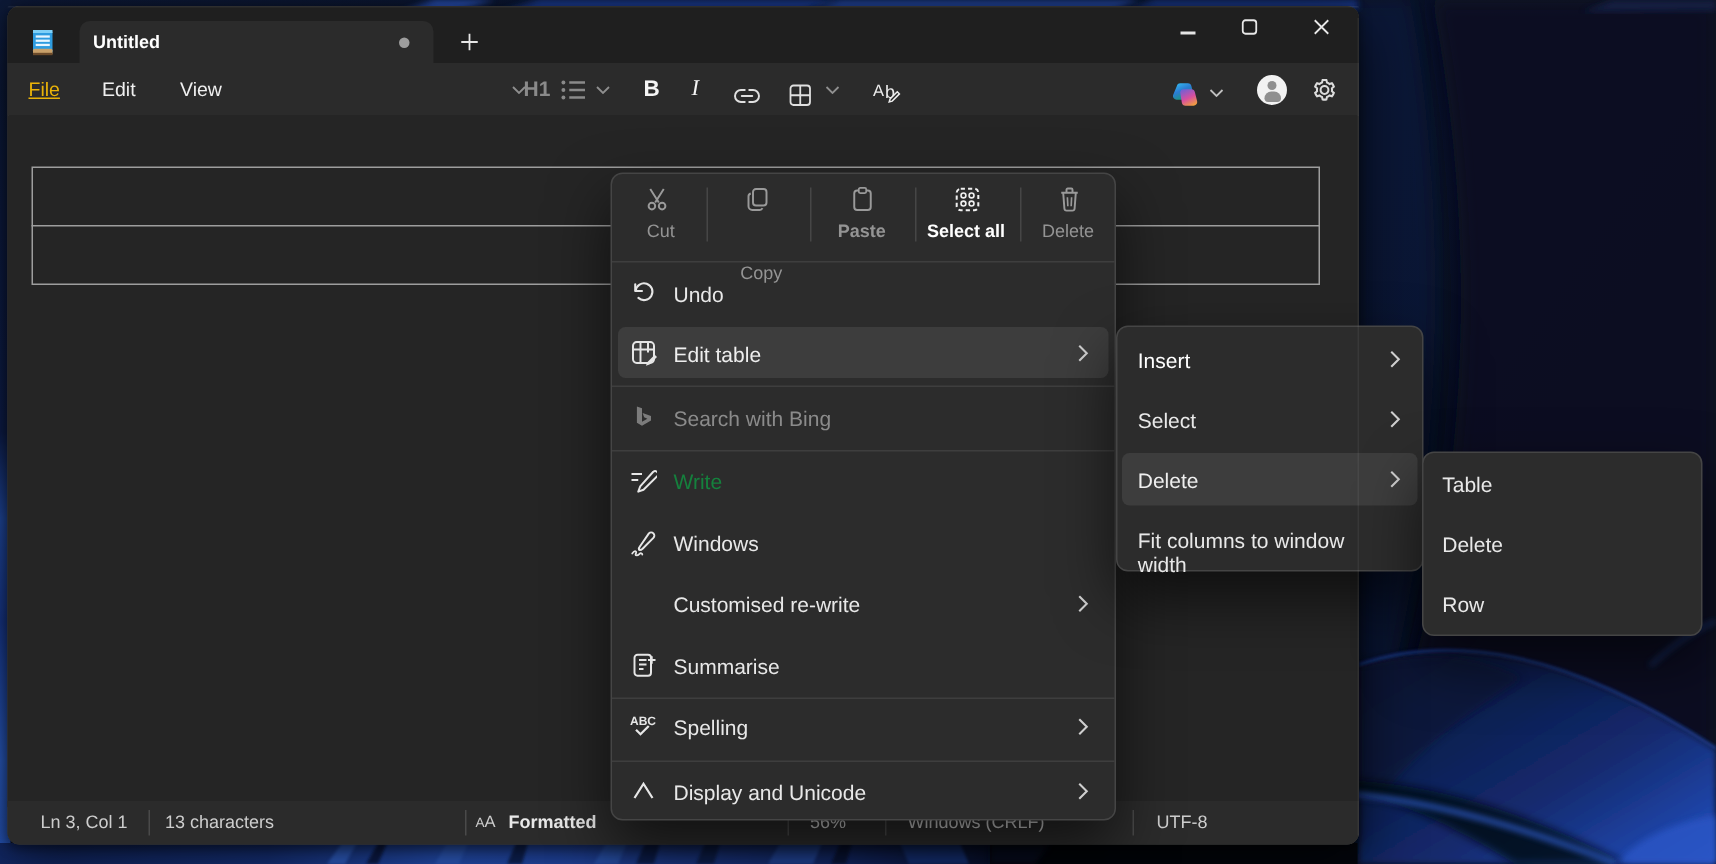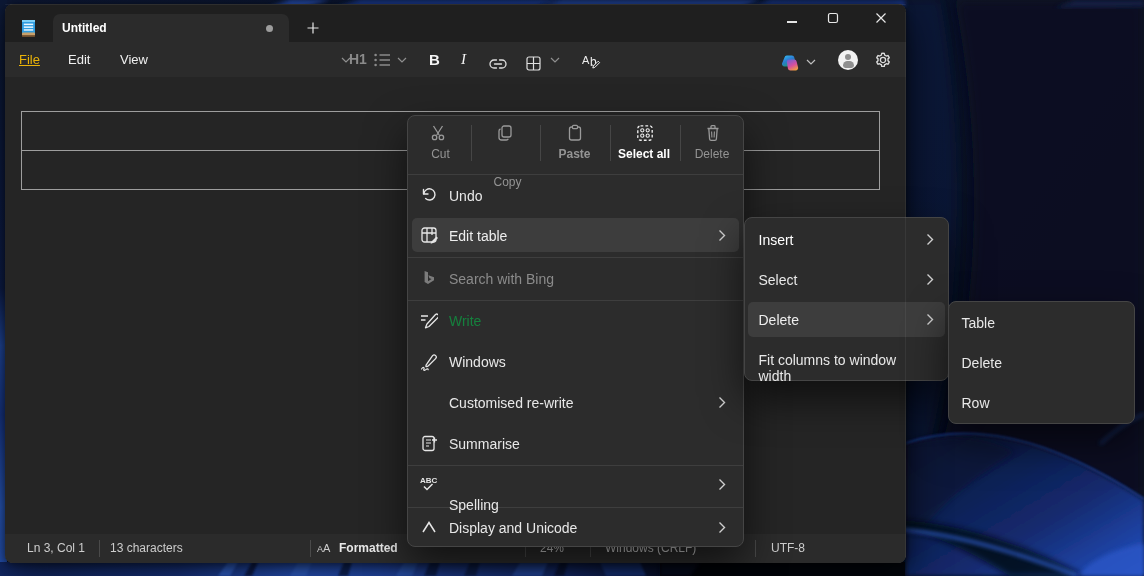--- a/index.html
+++ b/index.html
@@ -199,21 +199,21 @@
   <div class="abs" style="left:16px;top:146px;width:859px;height:0;border-top:1px solid #9e9e9e;"></div>
 
   <div class="abs" style="left:0;top:530px;width:901px;height:29px;background:#2b2b2b;border-radius:0 0 8px 8px;color:#cdcdcd;font-size:12px;"></div>
   <div class="abs" style="left:22px;top:530px;height:29px;line-height:29px;color:#cdcdcd;font-size:12px;">Ln 3, Col 1</div>
   <div class="abs" style="left:94px;top:536px;width:1px;height:17px;background:#4a4a4a;"></div>
   <div class="abs" style="left:105px;top:530px;height:29px;line-height:29px;color:#cdcdcd;font-size:12px;">13 characters</div>
   <div class="abs" style="left:305px;top:536px;width:1px;height:17px;background:#4a4a4a;"></div>
   <div class="abs" style="left:312px;top:530px;height:29px;line-height:29px;color:#cdcdcd;font-size:11px;"><span style="font-size:9px">A</span>A</div>
   <div class="abs" style="left:334px;top:530px;height:29px;line-height:29px;color:#e8e8e8;font-size:12px;font-weight:700;">Formatted</div>
   <div class="abs" style="left:520px;top:536px;width:1px;height:17px;background:#4a4a4a;"></div>
-  <div class="abs" style="left:535px;top:530px;height:29px;line-height:29px;color:#cdcdcd;font-size:12px;">24%</div>
+  <div class="abs" style="left:535px;top:530px;height:29px;line-height:29px;color:#cdcdcd;font-size:12px;">56%</div>
   <div class="abs" style="left:585px;top:536px;width:1px;height:17px;background:#4a4a4a;"></div>
   <div class="abs" style="left:600px;top:530px;height:29px;line-height:29px;color:#cdcdcd;font-size:12px;">Windows (CRLF)</div>
   <div class="abs" style="left:750px;top:536px;width:1px;height:17px;background:#4a4a4a;"></div>
   <div class="abs" style="left:766px;top:530px;height:29px;line-height:29px;color:#cdcdcd;font-size:12px;">UTF-8</div>
 </div>
 
 <div class="abs" id="menu1" style="left:407px;top:114.5px;width:337px;height:432.5px;background:#2c2c2c;
   border:1px solid #454545;border-radius:8px;box-shadow:0 18px 40px rgba(0,0,0,0.6);"></div>
 
 <div class="abs" style="left:407px;top:114.5px;width:337px;height:59px;display:flex;">
@@ -309,21 +309,21 @@
   <rect x="2" y="1.5" width="11" height="14" rx="2" fill="none" stroke="#e6e6e6" stroke-width="1.3"></rect>
   <path d="M5 5 H10 M5 8 H10 M5 11 H8" stroke="#e6e6e6" stroke-width="1.2"></path>
   <path d="M13.5 2.5 V7.5 M11 5 H16" stroke="#e6e6e6" stroke-width="1.3"></path>
 </svg>
 <div class="abs" style="left:449px;top:436px;color:#e8e8e8;font-size:14px;">Summarise</div>
 
 <svg class="abs" width="18" height="17" viewBox="0 0 18 17" style="left:420px;top:475px">
   <text x="0" y="8" font-size="8" font-weight="bold" fill="#e6e6e6" font-family="Liberation Sans">ABC</text>
   <path d="M4 11.5 L7 14.5 L12.5 9" stroke="#e6e6e6" stroke-width="1.5" fill="none"></path>
 </svg>
-<div class="abs" style="left:449px;top:477px;color:#e8e8e8;font-size:14px;margin-top:20px;">Spelling</div>
+<div class="abs" style="left:449px;top:477px;color:#e8e8e8;font-size:14px;">Spelling</div>
 <svg class="abs" width="8" height="13" viewBox="0 0 8 13" style="left:718px;top:478px">
   <path d="M1.5 1.5 L6.5 6.5 L1.5 11.5" stroke="#cfcfcf" stroke-width="1.4" fill="none"></path>
 </svg>
 
 <svg class="abs" width="16" height="12" viewBox="0 0 16 12" style="left:421px;top:521px">
   <path d="M2 11 L8 1.5 L14 11" stroke="#e6e6e6" stroke-width="1.5" fill="none"></path>
 </svg>
 <div class="abs" style="left:449px;top:520px;color:#e8e8e8;font-size:14px;">Display and Unicode</div>
 <svg class="abs" width="8" height="13" viewBox="0 0 8 13" style="left:718px;top:521px">
   <path d="M1.5 1.5 L6.5 6.5 L1.5 11.5" stroke="#cfcfcf" stroke-width="1.4" fill="none"></path>

